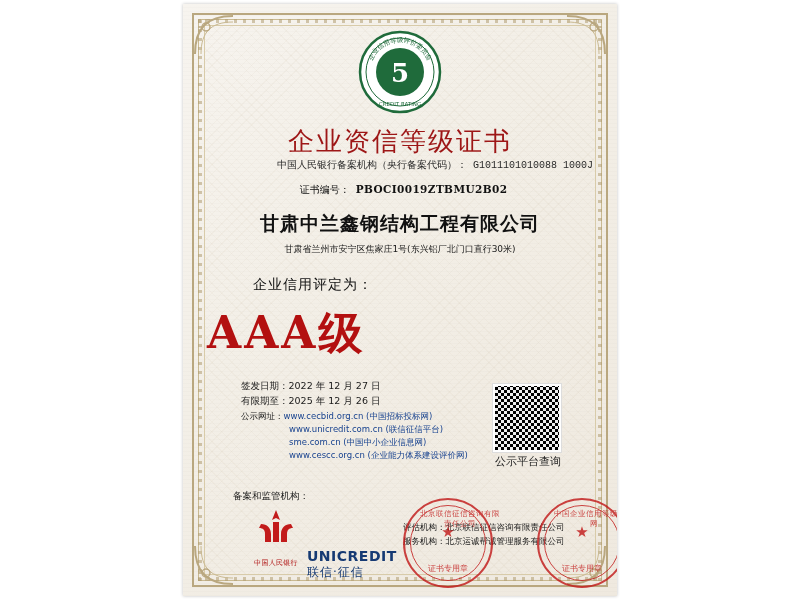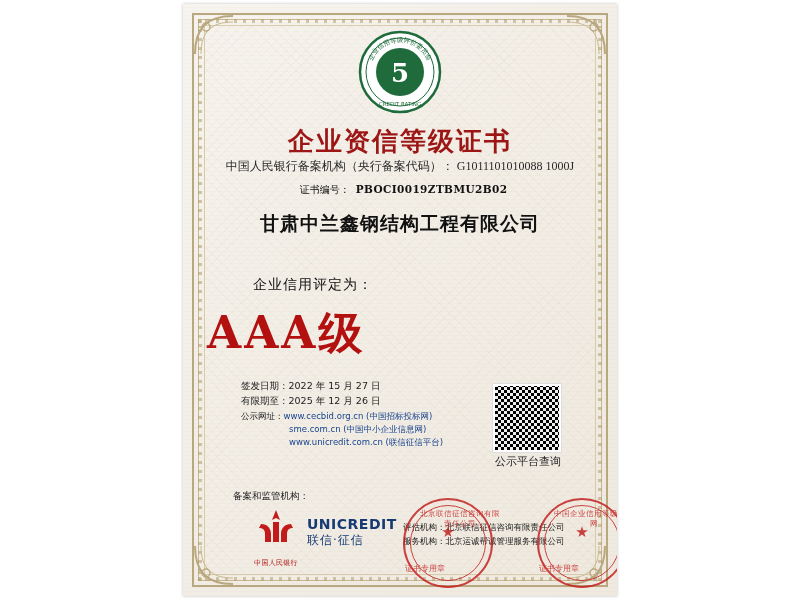--- a/index.html
+++ b/index.html
@@ -95,34 +95,34 @@
     width: 84px;
     height: 84px;
   }
 
   .title {
     position: absolute;
     top: 96px;
     left: 0; right: 0;
     text-align: center;
     font-family: "DejaVu Serif", "Liberation Serif", serif;
-    font-weight: bold;
+    font-weight: normal;
     font-size: 26px;
     letter-spacing: 2px;
     color: #9d1616;
   }
 
   .subtitle {
     position: absolute;
     top: 130px;
     left: 0; right: 0;
-    text-align: center;
-    font-size: 12px;
+    text-align: right;
+    font-size: 10px;
     color: #2a2a2a;
-    font-family: Liberation Serif, serif;
+    font-family: Liberation Mono, monospace;
   }
 
   .certno-row {
     position: absolute;
     top: 155px;
     left: 7px; right: 0;
     text-align: center;
     font-size: 10.5px;
     color: #111;
     font-family: "DejaVu Serif", "Liberation Serif", serif;
@@ -250,20 +250,21 @@
     left: 100px;
     top: 488px;
     width: 104px;
   }
   .unicredit .en {
     font-size: 14px;
     font-weight: bold;
     color: #163a73;
     letter-spacing: 0.5px;
     font-family: "DejaVu Sans", "Liberation Sans", sans-serif;
+    margin-top: 32px;
   }
   .unicredit .cn {
     font-size: 12px;
     font-weight: normal;
     color: #163a73;
     letter-spacing: 1px;
     font-family: "DejaVu Sans", "Liberation Sans", sans-serif;
   }
 
   .orgs {
@@ -305,21 +306,21 @@
     position: absolute;
     left: 50%; top: 36%;
     transform: translate(-50%,-50%);
     font-size: 15px;
     line-height: 1;
   }
   .seal .bottom-text {
     position: absolute;
     left: 0; bottom: 12px;
     width: 100%;
-    text-align: left;
+    text-align: center;
     font-size: 8px;
     font-family: Liberation Serif, serif;
   }
   .seal.left { left: 196px; top: 470px; }
   .seal.right { left: 306px; top: 470px; margin-left: 24px; }
 </style>
 </head>
 <body>
 
 <div id="cert-wrap">
@@ -382,33 +383,35 @@
 
       <div class="title">企业资信等级证书</div>
 
       <div class="subtitle">中国人民银行备案机构（央行备案代码）：  G1011101010088 1000J</div>
 
       <div class="certno-row">
         <span class="label">证书编号：</span><span class="value">PBOCI0019ZTBMU2B02</span>
       </div>
 
       <div class="company">甘肃中兰鑫钢结构工程有限公司</div>
+      <div class="address">甘肃省兰州市安宁区焦家庄1号(东兴铝厂北门口直行30米)</div>
 
       <div class="rating-label">企业信用评定为：</div>
       <div class="grade">AAA级</div>
 
       <div class="dates">
-        <div>签发日期：2022 年 15 月 27 日</div>
+        <div>签发日期：2022 年 12 月 27 日</div>
         <div>有限期至：2025 年 12 月 26 日</div>
       </div>
 
       <div class="pub-block">
         <div><span class="pub-title">公示网址：</span><span>www.cecbid.org.cn (中国招标投标网)</span></div>
+        <div style="padding-left:48px">www.unicredit.com.cn (联信征信平台)</div>
         <div style="padding-left:48px">sme.com.cn (中国中小企业信息网)</div>
-        <div style="padding-left:48px">www.unicredit.com.cn (联信征信平台)</div>
+        <div style="padding-left:48px">www.cescc.org.cn (企业能力体系建设评价网)</div>
       </div>
 
       <div class="qr"></div>
       <div class="qr-caption">公示平台查询</div>
 
       <div class="reg-label">备案和监管机构：</div>
 
       <div class="pboc-logo">
         <div class="mark">
           <svg width="46" height="38" viewBox="0 0 46 38">

